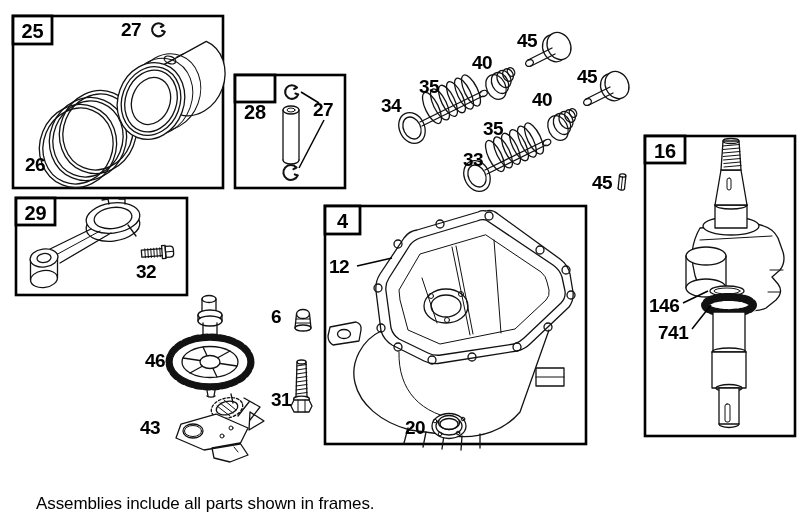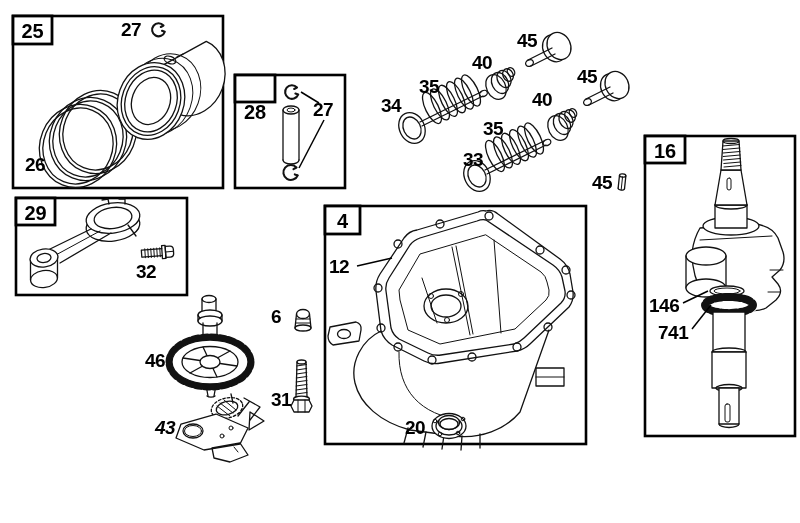--- a/index.html
+++ b/index.html
@@ -351,18 +351,19 @@
 <div class="callout" style="left:577px;top:67px;">45</div>
 <div class="callout" style="left:532px;top:90px;">40</div>
 <div class="callout" style="left:483px;top:119px;">35</div>
 <div class="callout" style="left:437px;top:150px;margin-left:26px;">33</div>
 <div class="callout" style="left:592px;top:173px;">45</div>
 <div class="callout" style="left:329px;top:257px;">12</div>
 <div class="callout" style="left:405px;top:418px;">20</div>
 <div class="callout" style="left:271px;top:307px;">6</div>
 <div class="callout" style="left:145px;top:351px;">46</div>
 <div class="callout" style="left:271px;top:390px;">31</div>
-<div class="callout" style="left:155px;top:418px;font-style:italic;">43</div>
+<div class="callout" style="left:140px;top:418px;">43</div>
 <div class="callout" style="left:649px;top:296px;">146</div>
 <div class="callout" style="left:658px;top:323px;">741</div>
 
+<div class="caption">Assemblies include all parts shown in frames.</div>
 
 </div>
 
 </body></html>

